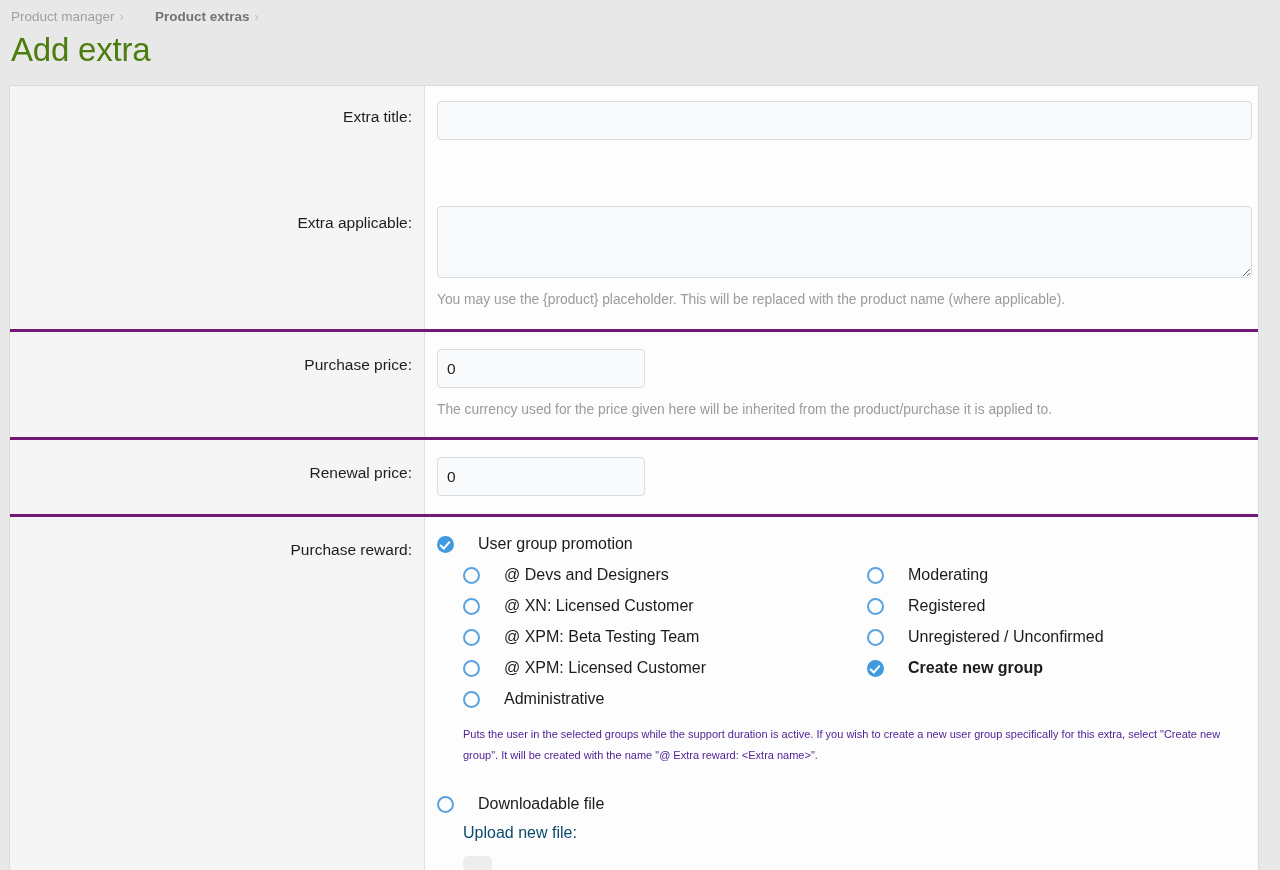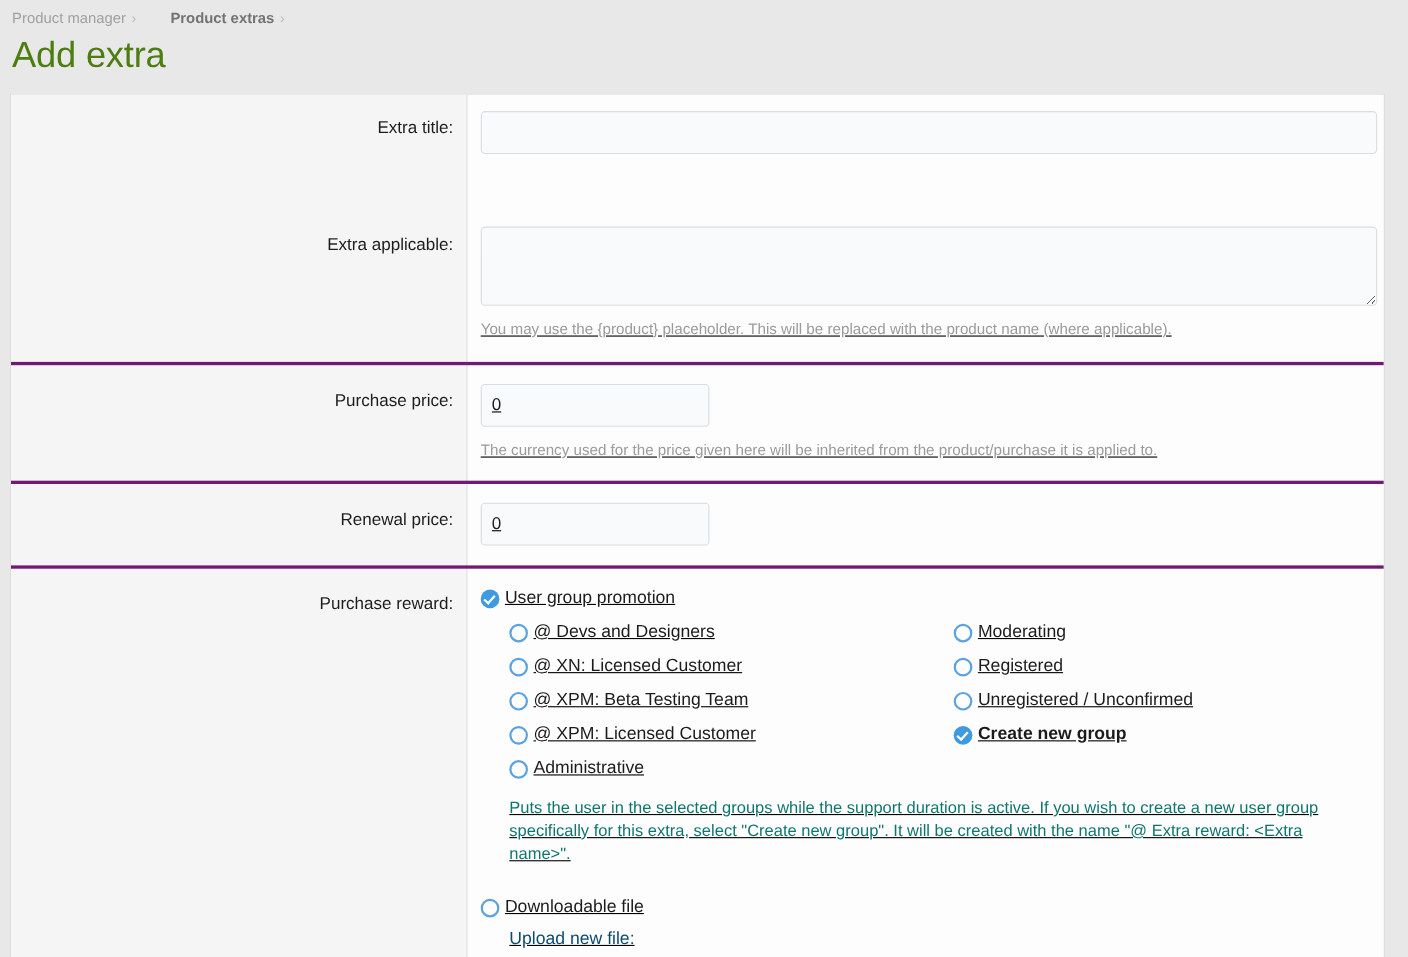--- a/index.html
+++ b/index.html
@@ -61,21 +61,20 @@
     text-align: right;
     padding-right: 13px;
     font-size: 15.5px;
     color: #1d1d1d;
     padding-top: 22px;
   }
   .field {
     flex: 1 1 auto;
     padding: 15px 12px 14px 12px;
     min-width: 0;
-    text-decoration: underline;
   }
 
   
   .txt {
     display: block;
     background: #f8fafc;
     border: 1px solid #d8dde2;
     border-radius: 4px;
     font-family: "Liberation Sans", sans-serif;
     font-size: 15.5px;
@@ -92,21 +91,21 @@
     color: #9b9b9b;
     margin-top: 12px;
     line-height: 19px;
     max-width: 820px;
   }
 
   
   .choice {
     display: flex;
     align-items: flex-start;
-    gap: 5px;
+    gap: 24px;
     line-height: 22px;
     margin-bottom: 9px;
   }
   .choice .ctext {
     font-size: 16px;
     color: #1b1b1b;
     white-space: nowrap;
   }
   .choice.selected .ctext { font-weight: bold; }
 
@@ -140,22 +139,22 @@
     gap: 0;
     margin-left: 26px;
     margin-top: 6px;
   }
   .subcol { flex: 0 0 auto; }
   .subcol.left  { width: 404px; }
   .subcol.right { width: 380px; }
 
   .group-hint {
     margin-left: 26px;
-    font-size: 15px;
-    color: #0f766e;
+    font-size: 11px;
+    color: #4c1d95;
     line-height: 21px;
     width: 760px;
     margin-top: 5px;
     margin-bottom: 27px;
   }
 
   .dl-block { margin-top: 12px; }
   .upload-label {
     margin-left: 26px;
     font-size: 16px;

